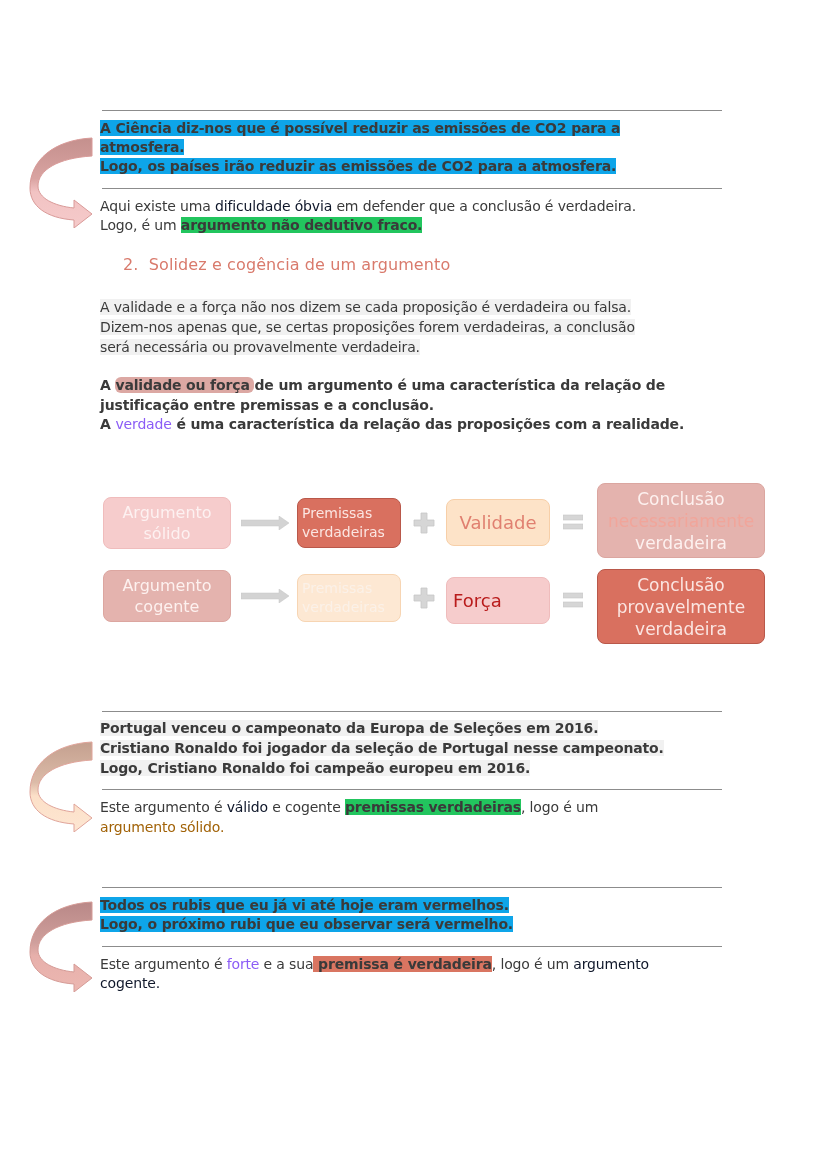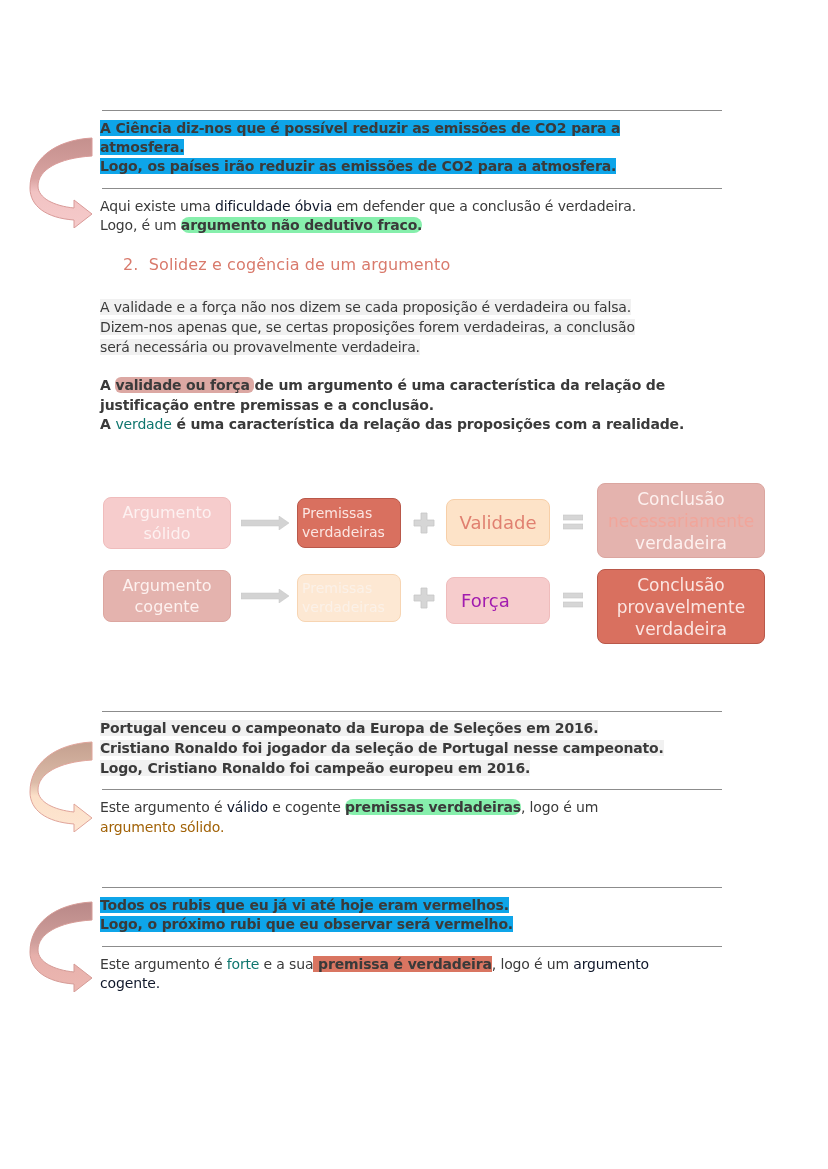--- a/index.html
+++ b/index.html
@@ -3,25 +3,25 @@
 <meta charset="utf-8">
 <style>
   * { box-sizing: border-box; margin: 0; padding: 0; }
   html, body { width: 828px; height: 1169px; background: #ffffff; }
   body { position: relative; font-family: "DejaVu Sans", sans-serif; color: #3a3a3a; overflow: hidden; }
   .rule { position: absolute; height: 1px; background: #8c8c8c; left: 102px; width: 620px; }
   .line { position: absolute; left: 100px; font-size: 14px; line-height: 20px; white-space: nowrap; letter-spacing: -0.15px; }
   .bold { font-weight: bold; }
   .gray-hl { background: #0ea5e9; }
   .lightgray-hl { background: #f1f1f1; }
-  .pink-hl { background: #86efac; border-radius: 8px; }
+  .pink-hl { background: #22c55e; }
   .rose-hl { background: #dca8a3; border-radius: 6px; }
   .coral-hl { background: #d97561; }
   .c-pink { color: #0f172a; }
-  .c-peach { color: #0f766e; }
+  .c-peach { color: #8b5cf6; }
   .c-coral { color: #a16207; }
   .heading { position: absolute; left: 123px; top: 255px; font-size: 16px; color: #d97a6c; letter-spacing: 0.1px; }
 
   .box { position: absolute; border-radius: 8px; display: flex; align-items: center; justify-content: center; text-align: center; font-size: 16px; line-height: 21px; }
   .box.left { left: 103px; width: 128px; height: 52px; }
   .gray-arrow { position: absolute; width: 48px; height: 14px; }
   .op { position: absolute; }
   .arrow-svg { position: absolute; }
 </style>
 </head>
@@ -104,21 +104,21 @@
 </svg>
 <div class="box" style="left:297px; top:574px; width:104px; height:48px; background:#fde8d3; border:1px solid #f7d5b3; color:#fbf1e8; font-size:14px; line-height:19px; text-align:left; justify-content:flex-start; padding-left:4px;">
   <div>
       <div>Premissas</div>
       <div>verdadeiras</div>
     </div>
 </div>
 <svg class="op" style="left:413px; top:587px;" width="22" height="22" viewBox="0 0 22 22">
   <path d="M8 1 H14 V8 H21 V14 H14 V21 H8 V14 H1 V8 H8 Z" fill="#d6d6d6" stroke="#c6c6c6" stroke-width="0.8"></path>
 </svg>
-<div class="box" style="left:446px; top:577px; width:104px; height:47px; background:#f6cccc; border:1px solid #efbcbc; color:#a21caf; font-size:18px; justify-content:flex-start; padding-left:14px;">
+<div class="box" style="left:446px; top:577px; width:104px; height:47px; background:#f6cccc; border:1px solid #efbcbc; color:#b91c1c; font-size:18px; justify-content:flex-start; padding-left:6px;">
   <span>Força</span>
 </div>
 <svg class="op" style="left:563px; top:592px;" width="20" height="16" viewBox="0 0 20 16">
   <rect x="0" y="1" width="20" height="5" fill="#d6d6d6" stroke="#c6c6c6" stroke-width="0.6"></rect>
   <rect x="0" y="10" width="20" height="5" fill="#d6d6d6" stroke="#c6c6c6" stroke-width="0.6"></rect>
 </svg>
 <div class="box" style="left:597px; top:569px; width:168px; height:75px; background:#d9705f; border:1.5px solid #b9584a; color:#fbe6e2; font-size:17px; line-height:22px;">
   <div>
       <div>Conclusão</div>
       <div>provavelmente</div>

